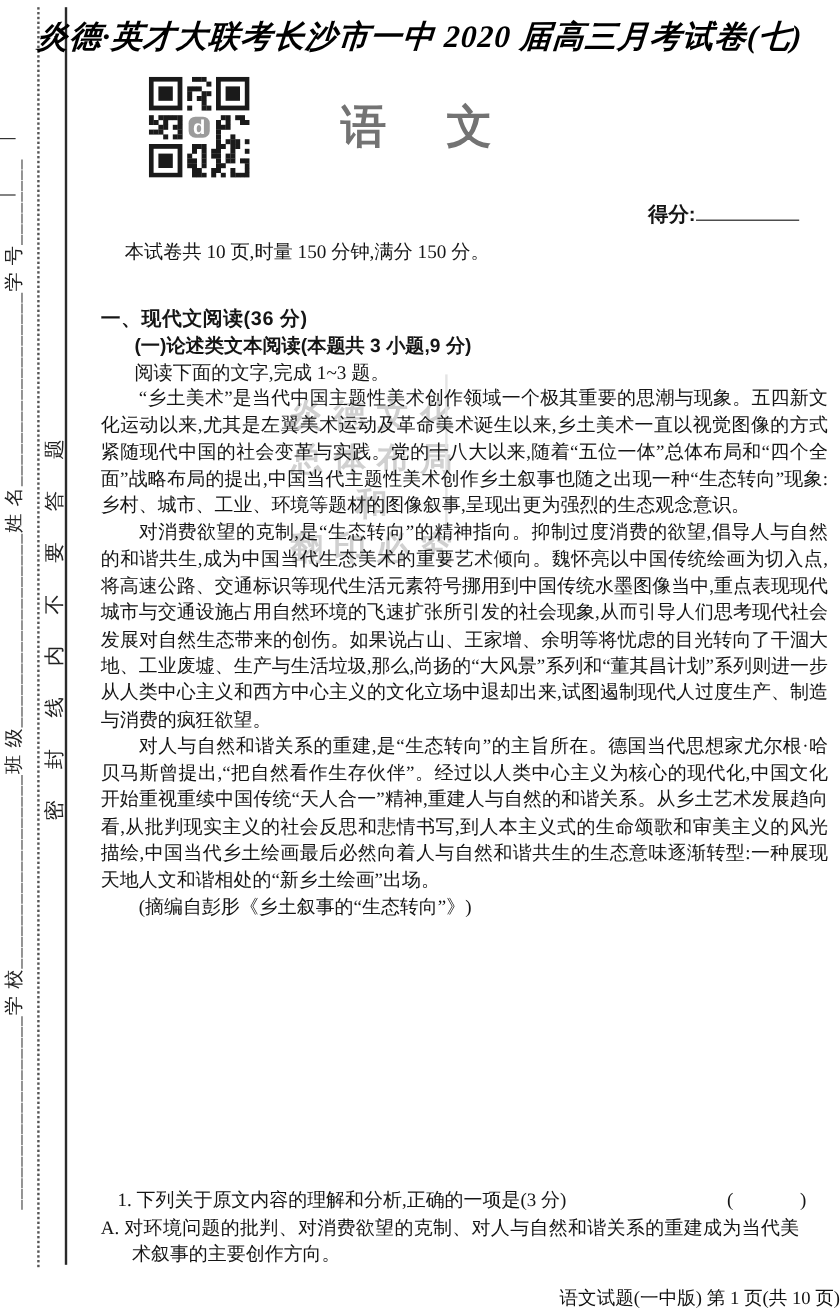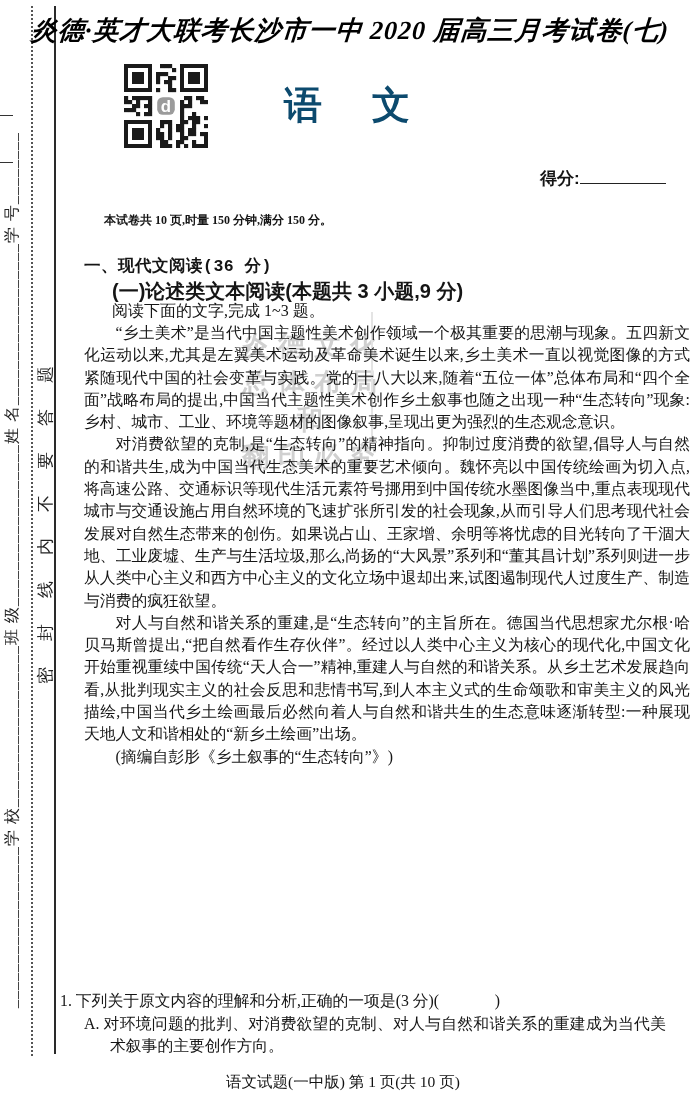--- a/index.html
+++ b/index.html
@@ -28,52 +28,52 @@
   }
   
   .exam-title{
     position:absolute; left:0; right:0; top:13px; text-align:center;
     font-size:26px; font-weight:bold; font-style:italic; letter-spacing:1px;
     transform:skewX(-4deg); color:#000;
   }
   .qr{position:absolute; left:124px; top:64px; width:84px; height:84px;}
   .subject-title{
     position:absolute; left:0; right:0; top:80px; text-align:center;
-    font-size:38px; font-weight:bold; letter-spacing:6px; color:#0c4a6e;
+    font-size:38px; font-weight:bold; letter-spacing:6px; color:#737373;
   }
   .score-row{position:absolute; left:540px; top:167px; font-size:17px;
     font-family:"Liberation Sans","DejaVu Sans",sans-serif; font-weight:bold;}
   .score-blank{display:inline-block; width:86px; height:15px;
     border-bottom:1.5px solid #222; vertical-align:baseline;}
-  .instructions{position:absolute; left:104px; top:212px; font-size:12px;font-weight:bold;}
+  .instructions{position:absolute; left:104px; top:200px; font-size:16px;}
   
   .h-main{position:absolute; left:84px; top:255px; font-size:16.5px; font-weight:bold;
-    font-family:Liberation Mono, monospace; letter-spacing:.5px;}
-  .h-sub{position:absolute; left:112px; top:278px; font-size:20px; font-weight:bold;
+    font-family:Liberation Sans, sans-serif; letter-spacing:.5px;}
+  .h-sub{position:absolute; left:112px; top:278px; font-size:16px; font-weight:bold;
     font-family:"Liberation Sans","DejaVu Sans",sans-serif;}
   .h-read{position:absolute; left:112px; top:301px; font-size:16px;}
   
   .watermark{position:absolute; left:234px; top:328px; width:160px; text-align:center;
     color:#d0d0d0; font-size:27px; font-weight:bold; letter-spacing:9px;
     line-height:37px; z-index:1;}
   .scan-line{position:absolute; left:371px; top:312px; width:2px; height:128px;
     background:#e4e4e4; z-index:1;}
   .article{position:absolute; left:84px; top:322px; width:606px; z-index:2;
     font-size:15.8px; line-height:22.3px; text-align:justify; text-justify:inter-ideograph;}
   .article p{margin:0; text-indent:2em;}
   .attribution{margin:0; text-align:left; text-indent:0;}
   
   .question{position:absolute; left:60px; top:990px; width:630px; z-index:2;
     font-size:15.8px; line-height:22.5px;}
-  .q-stem-row{display:flex; }
+  .q-stem-row{display:flex; justify-content:space-between;margin-left:38px;}
   .q-brackets{letter-spacing:8px; padding-right:10px;}
   .option{margin-left:24px; padding-left:26px; text-indent:-26px; text-align:justify;
     width:582px; box-sizing:border-box;}
   
-  .footer{position:absolute; left:0; right:14px; top:1072px; text-align:center;
+  .footer{position:absolute; left:0; right:0; top:1072px; text-align:right;
     font-size:15.5px; color:#111;}
   .qr svg rect{fill:#1a1a1a;}
   .qr svg .w{fill:#ffffff;}
   .qr svg .logo{fill:#9b9b9b;}
 </style>
 </head>
 <body>
 
 <div class="page">
 

